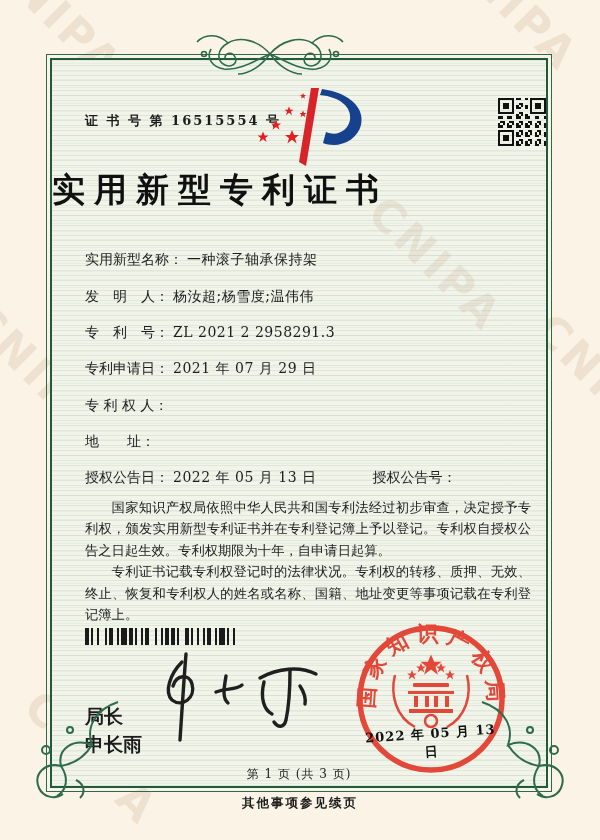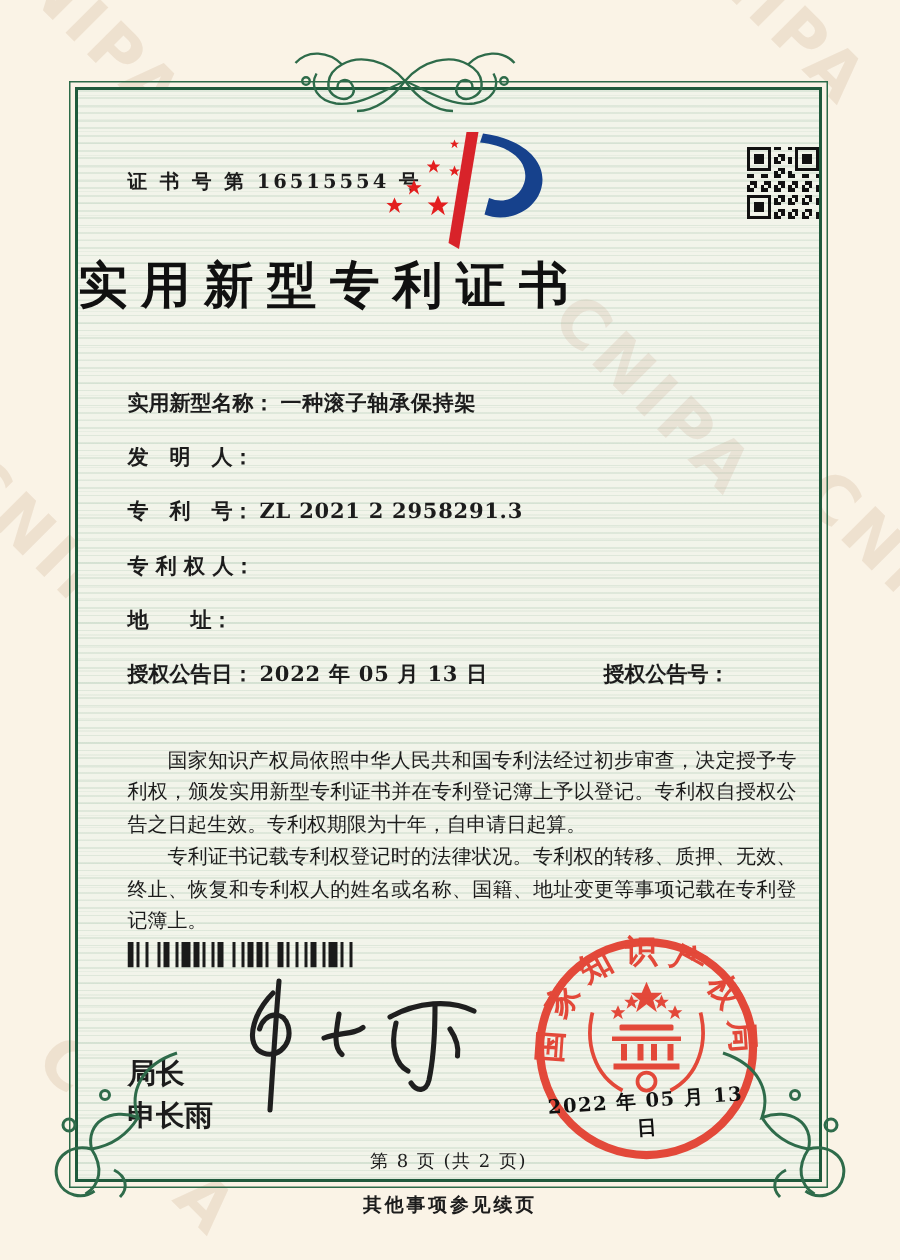--- a/index.html
+++ b/index.html
@@ -35,24 +35,24 @@
   
   .certno{position:absolute;left:33px;top:28px;font-size:13px;font-weight:bold;letter-spacing:2px;margin-top:24px;}
   .logo{position:absolute;left:193px;top:24px;width:130px;height:86px;}
   .qr{position:absolute;left:446px;top:38px;width:48px;height:48px;}
   .title{
     position:absolute;left:0;top:108px;width:100%;text-align:left;
     font-size:33px;font-weight:bold;letter-spacing:9px;color:#101010;
   }
   
   .fields{position:absolute;left:33px;top:182px;right:18px;}
-  .row{height:36.3px;font-size:14px;font-weight:bold;display:flex;align-items:flex-end;line-height:1.25;}
+  .row{height:36.3px;font-size:14px;font-weight:normal;display:flex;align-items:center;line-height:1.25;}
   .row .lab{white-space:nowrap;margin-right:4px;}
   .row .val{letter-spacing:0.5px;}
-  .row .second{margin-left:77px;display:flex;gap:32px;}
+  .row .second{margin-left:56px;display:flex;gap:32px;}
   
   .body-text{
     position:absolute;left:33px;top:437px;width:446px;
     font-size:13.3px;line-height:21.4px;text-align:justify;
   }
   .body-text p{margin:0;text-indent:2em;}
   
   .barcode{position:absolute;left:33px;top:568px;width:154px;height:17px;}
   .official{position:absolute;left:33px;top:642px;font-size:19px;font-weight:bold;line-height:28px;}
   .signature{position:absolute;left:68px;top:588px;width:210px;height:100px;z-index:5;}
@@ -296,24 +296,29 @@
 
   <div class="title">实用新型专利证书</div>
 
   <div class="fields">
     <div class="row">
       <span class="lab">实用新型名称：</span>
       <span class="val">一种滚子轴承保持架</span>
     </div>
     <div class="row">
       <span class="lab">发　明　人：</span>
+      <span class="val">杨汝超;杨雪度;温伟伟</span>
     </div>
     <div class="row">
       <span class="lab">专　利　号：</span>
       <span class="val">ZL 2021 2 2958291.3</span>
+    </div>
+    <div class="row">
+      <span class="lab">专利申请日：</span>
+      <span class="val">2021 年 07 月 29 日</span>
     </div>
     <div class="row">
       <span class="lab">专 利 权 人：</span>
     </div>
     <div class="row">
       <span class="lab">地　　址：</span>
     </div>
     <div class="row">
       <span class="lab">授权公告日：</span>
       <span class="val">2022 年 05 月 13 日</span>
@@ -400,21 +405,21 @@
           <path d="M112,52 C117,72 111,94 92,104" fill="none" stroke="#e23a2b" stroke-width="2.5"></path>
         </g>
         <defs>
           <polygon id="st2" points="0,-7 2.1,-2.1 7,-2.1 3,1.2 4.6,6.5 0,3 -4.6,6.5 -3,1.2 -7,-2.1 -2.1,-2.1"></polygon>
         </defs>
       </g>
     </svg>
     <div class="seal-date">2022 年 05 月 13 日</div>
   </div>
 
-  <div class="pagenum">第 8 页 (共 2 页)</div>
+  <div class="pagenum">第 1 页 (共 3 页)</div>
 </div>
 
 <svg class="flourish-top" viewBox="0 0 156 48">
   <defs>
     <g id="tfh" stroke="#2e6b4a" fill="none" stroke-width="1.6">
       <path d="M78,24 C66,10 48,6 36,13 C25,19 24,31 33,35 C40,38 46,33 43,27 C40,21 33,23 33,28"></path>
       <path d="M78,24 C64,30 48,41 32,39 C20,37 14,28 19,19"></path>
       <path d="M36,13 C27,4 13,3 5,12"></path>
       <path d="M78,24 C70,35 58,44 46,44"></path>
       <circle cx="12" cy="24" r="2.5"></circle>

